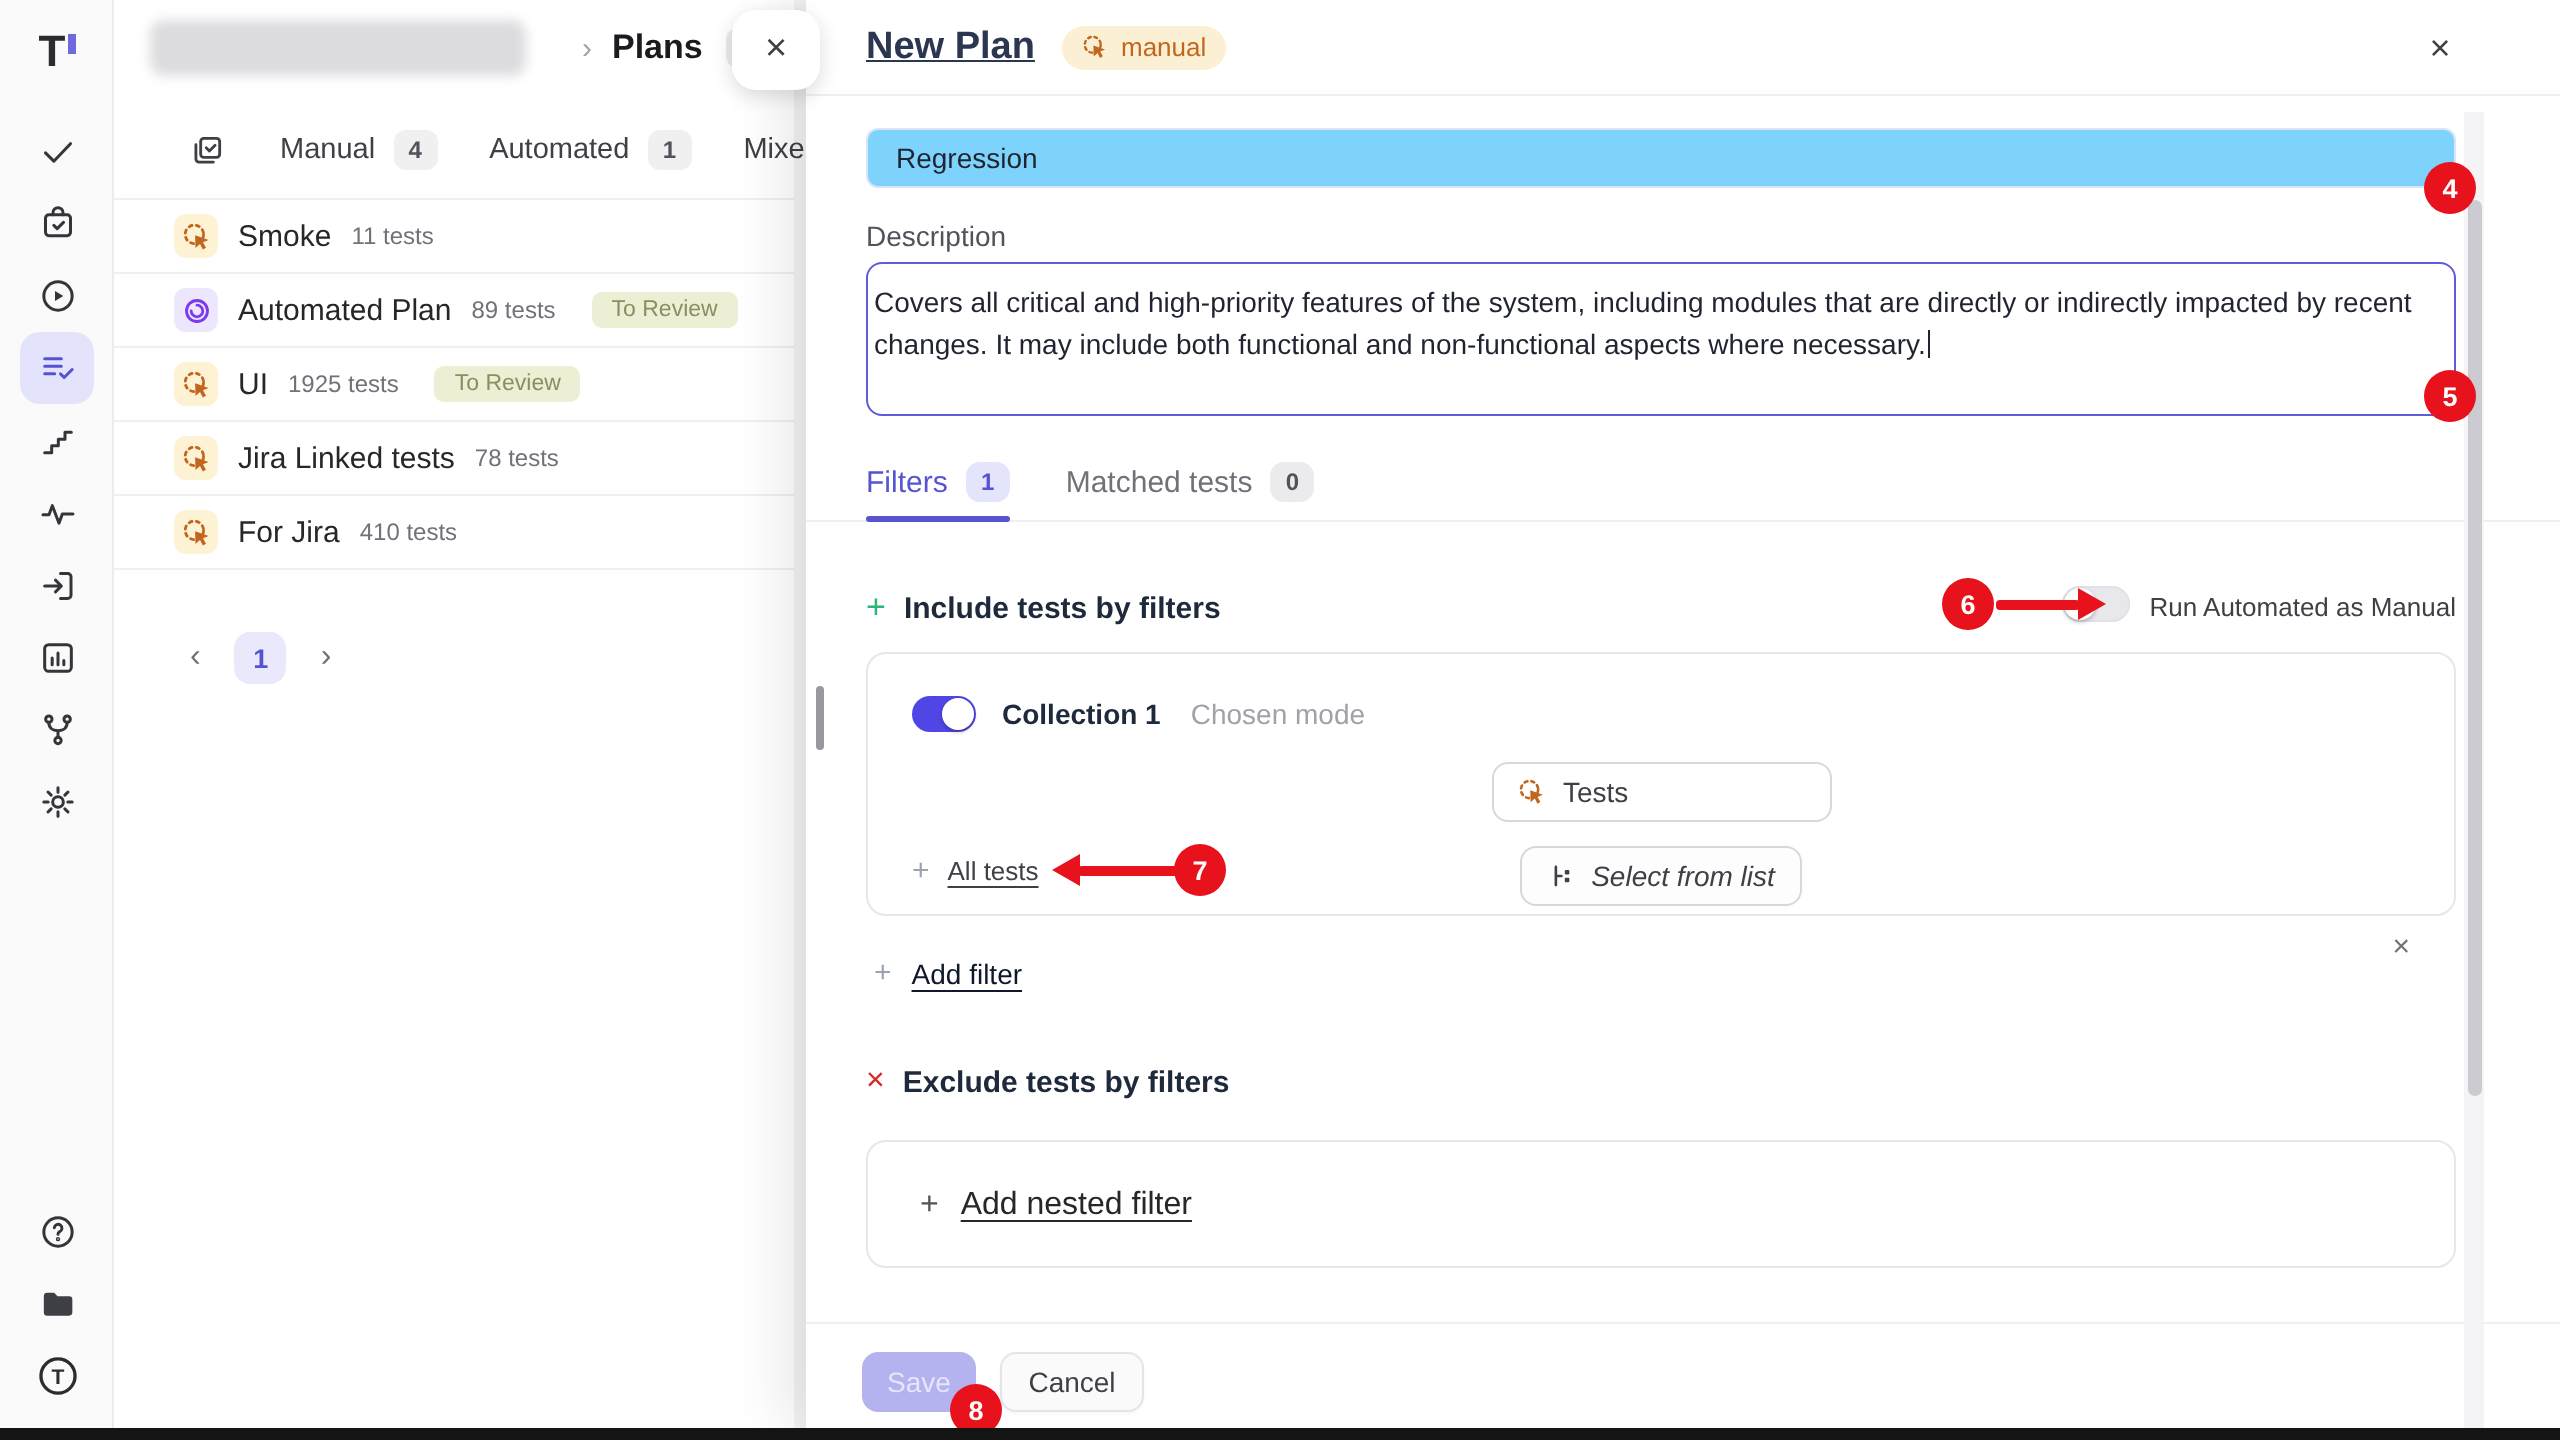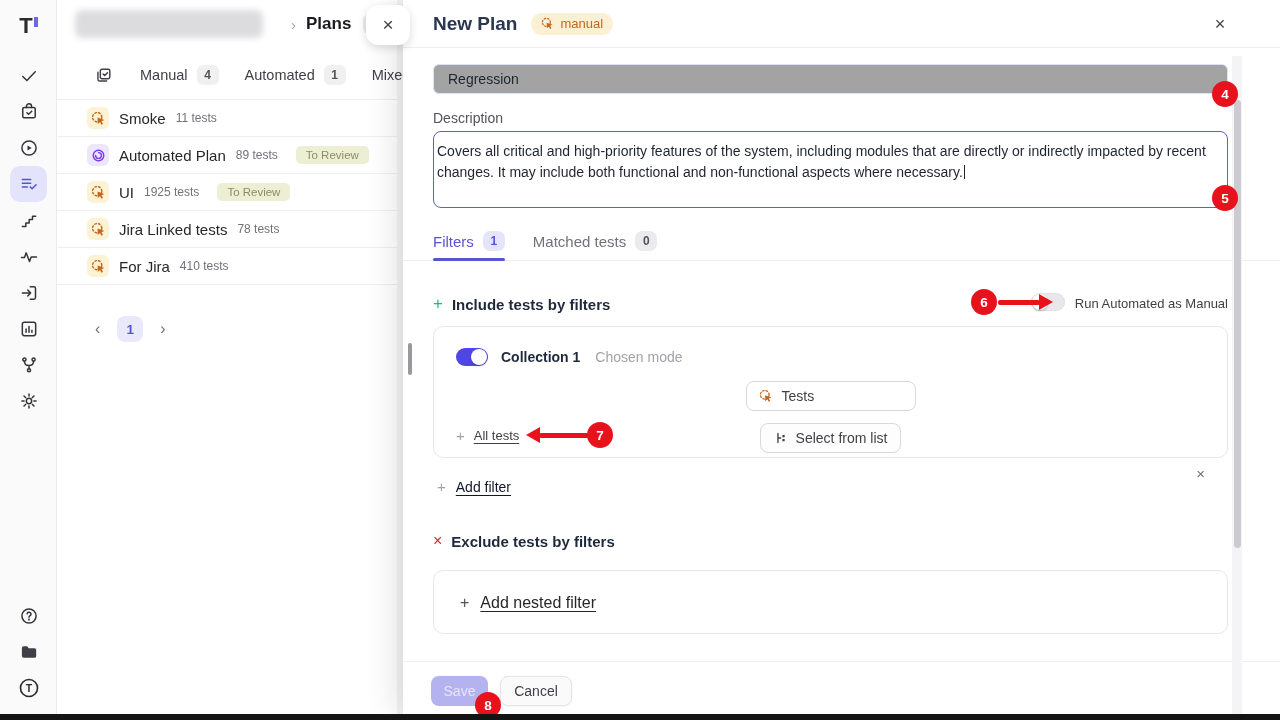--- a/index.html
+++ b/index.html
@@ -35,25 +35,25 @@
   .plan-tests { font-size:12px; color:#71717a; white-space:nowrap; }
   .review-badge { font-size:11.5px; color:#8b8e62; background:#edefd4; border-radius:5px; padding:3px 10px; margin-left:8px; white-space:nowrap; }
   .pager { position:absolute; left:0; top:316px; display:flex; align-items:center; gap:17px; padding-left:38px; }
   .pg-arrow { color:#71717a; font-size:16px; cursor:pointer; line-height:1; }
   .pg-num { width:26px; height:26px; border-radius:8px; background:#e9e9fb; color:#5553d4; font-size:13.5px; font-weight:bold; display:flex; align-items:center; justify-content:center; cursor:pointer; }
 
   
   .drawer { position:absolute; left:403px; top:0; width:877px; height:714px; background:#ffffff; box-shadow:-10px 0 28px rgba(0,0,0,.10); z-index:10; }
   .drawer-close-tab { position:absolute; left:366px; top:5px; width:44px; height:40px; background:#fff; border-radius:12px; box-shadow:0 3px 10px rgba(0,0,0,.14); display:flex; align-items:center; justify-content:center; font-size:19px; color:#3f3f46; z-index:20; cursor:pointer; }
   .drawer-head { position:absolute; left:0; top:0; width:100%; height:48px; border-bottom:1px solid #efeff1; display:flex; align-items:center; padding-left:30px; }
-  .drawer-title { font-size:19px; font-weight:bold; color:#2b3750; }
+  .drawer-title { font-size:19px; font-weight:bold; color:#2b3750;text-decoration:underline; }
   .type-chip { margin-left:14px; height:22px; padding:0 10px; border-radius:11px; background:#fcf0d4; color:#c2661d; font-size:13px; display:inline-flex; align-items:center; gap:6px; }
   .drawer-x { position:absolute; right:48px; top:12px; width:24px; height:24px; font-size:18px; color:#3f3f46; display:flex; align-items:center; justify-content:center; cursor:pointer; }
 
-  .title-input { position:absolute; left:30px; top:64px; width:795px; height:30px; border:1px solid #dbe4f6; background:#a3a3a3; border-radius:6px; padding:0 14px; font-size:14px; color:#1f2430; font-family:inherit; outline:none; }
+  .title-input { position:absolute; left:30px; top:64px; width:795px; height:30px; border:1px solid #dbe4f6; background:#7dd3fc; border-radius:6px; padding:0 14px; font-size:14px; color:#1f2430; font-family:inherit; outline:none; }
   .desc-label { position:absolute; left:30px; top:110px; font-size:14px; color:#52525b; }
   .desc-box { position:absolute; left:30px; top:131px; width:795px; height:77px; border:1.5px solid #5f5cd9; border-radius:8px; padding:9px 3px; font-size:14px; line-height:1.5; color:#1f2430; cursor:text; }
   .caret { display:inline-block; width:1.5px; height:14px; background:#1f2430; vertical-align:-2px; margin-left:1px; }
 
   .dtabs { position:absolute; left:30px; top:231px; display:flex; gap:28px; }
   .dtab { display:flex; align-items:center; gap:9px; font-size:15px; cursor:pointer; padding-bottom:12px; }
   .dtab.active { color:#5754d2; font-weight:500; }
   .dtab.inactive { color:#71717a; }
   .dtab .count-badge { margin-left:0; font-size:12px; border-radius:7px; }
   .dtab.active .count-badge { background:#e4e4fc; color:#5553d4; }
@@ -72,21 +72,21 @@
   .toggle.on .knob { position:absolute; right:1px; top:1px; width:16px; height:16px; border-radius:50%; background:#fff; box-shadow:0 1px 2px rgba(0,0,0,.25); }
   .run-label { font-size:13px; color:#3f3f46; white-space:nowrap; }
 
   .filter-card { position:absolute; left:30px; top:326px; width:795px; height:132px; border:1px solid #e7e7ea; border-radius:10px; background:#fff; }
   .fc-row1 { position:absolute; left:22px; top:21px; display:flex; align-items:center; gap:13px; }
   .fc-name { font-size:14px; font-weight:bold; color:#1e293b; }
   .fc-mode { font-size:14px; color:#a1a1aa; margin-left:2px; }
   .fc-row2 { position:absolute; left:20px; top:54px; right:20px; display:flex; align-items:center; gap:12px;flex-direction:column; }
   .tests-input { width:170px; height:30px; border:1px solid #d7d7dc; border-radius:8px; display:flex; align-items:center; gap:9px; padding:0 12px; font-size:14px; color:#3f3f46; cursor:pointer; }
   .tests-input .plan-ic-inline { color:#c2661d; }
-  .btn-light { height:30px; border:1px solid #d7d7dc; border-radius:8px; background:#fdfdfd; display:flex; align-items:center; gap:8px; padding:0 13px; font-size:14px; font-weight:500; color:#3f3f46; cursor:pointer; }
+  .btn-light { height:30px; border:1px solid #d7d7dc; border-radius:8px; background:#fdfdfd; display:flex; align-items:center; gap:8px; padding:0 13px; font-size:14px; font-weight:500; color:#3f3f46; cursor:pointer;font-style:italic; }
   .fc-remove { margin-left:auto; font-size:15px; color:#71717a; cursor:pointer; padding:0 2px; }
   .fc-row3 { position:absolute; left:22px; top:100px; display:flex; align-items:center; gap:9px; }
   .plus-gray { color:#9ca3af; font-size:15px; }
   .link-underline { font-size:13px; color:#3f3f46; text-decoration:underline; text-underline-offset:3px; cursor:pointer; }
 
   .add-filter { position:absolute; left:34px; top:478px; display:flex; align-items:center; gap:10px; }
   .add-filter .link-underline { font-size:14px; color:#0f172a; }
 
   .nested-card { position:absolute; left:30px; top:570px; width:795px; height:64px; border:1px solid #e7e7ea; border-radius:10px; }
   .nested-link { position:absolute; left:26px; top:0; height:64px; display:flex; align-items:center; gap:11px; }

